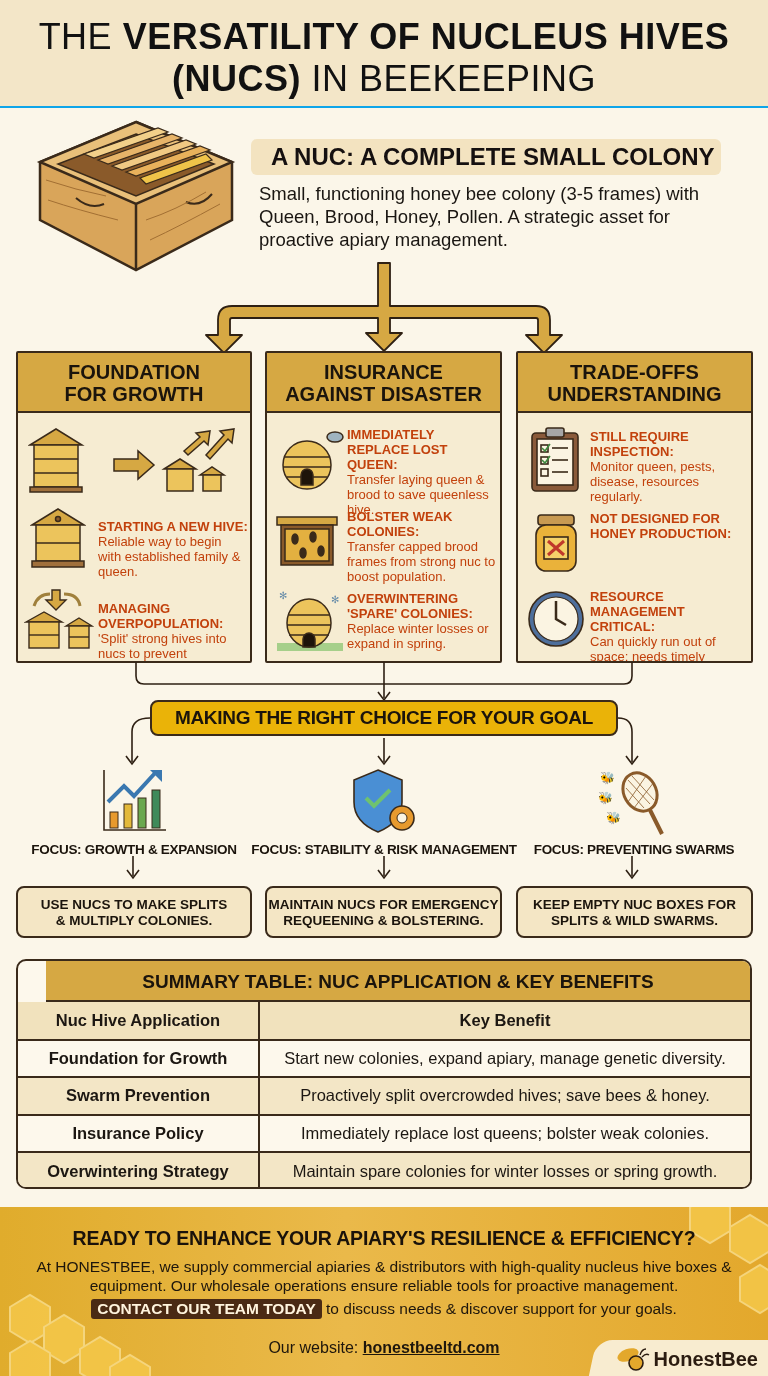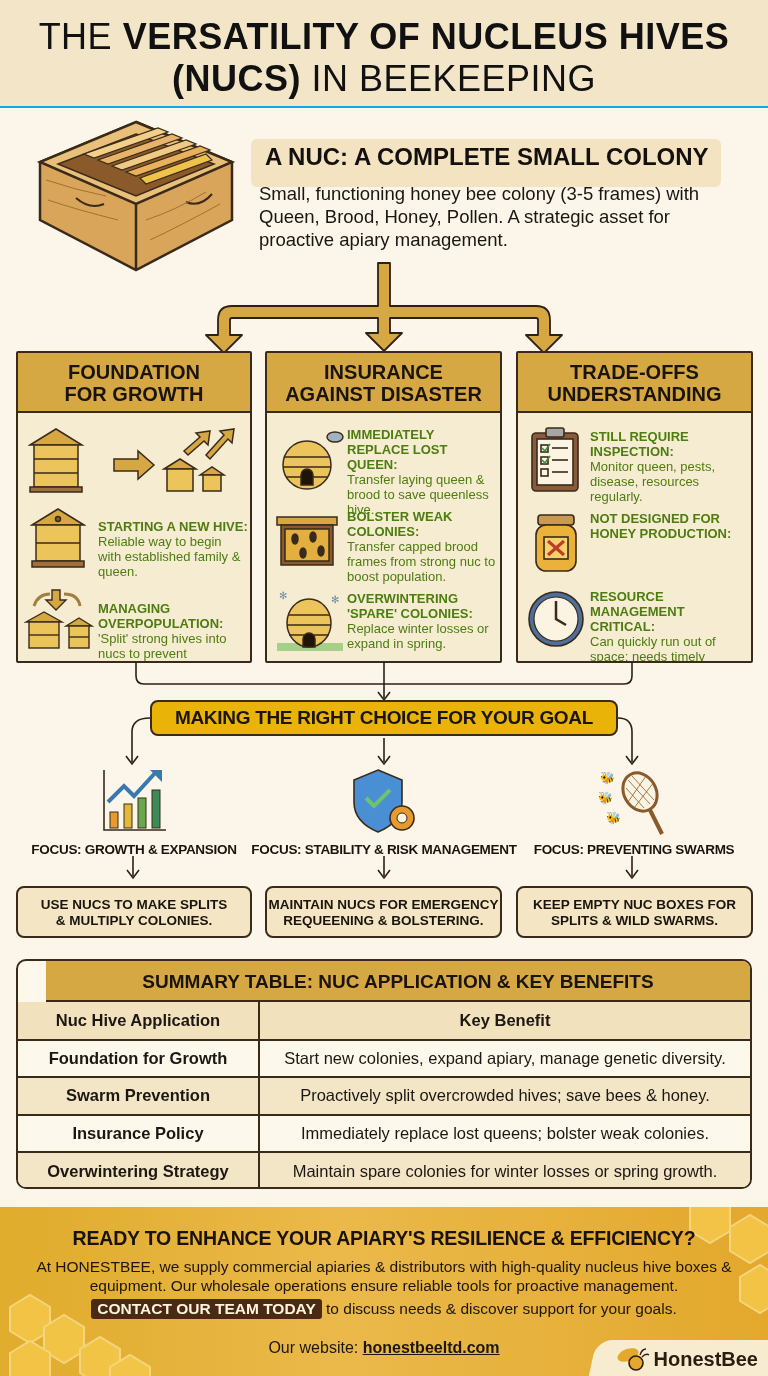--- a/index.html
+++ b/index.html
@@ -15,42 +15,42 @@
     background: #f3e6c8; border-bottom: 2px solid #0ea5e9;
     text-align: center; padding-top: 16px;
   }
   .header .t1, .header .t2 { font-size: 36px; line-height: 42px; letter-spacing: 0.5px; color: #111; }
   .header b { font-weight: 900; }
   .header span.light { font-weight: 400; }
 
   
   .nuc-box { position: absolute; left: 36px; top: 120px; width: 200px; height: 152px; }
   .intro-title {
-    position: absolute; left: 251px; top: 139px; width: 470px; height: 48px;
+    position: absolute; left: 251px; top: 139px; width: 470px; height: 36px;
     background: #f3e3c0; border-radius: 6px;
-    font-weight: 900; font-size: 24px; line-height: 36px; padding-left: 14px; color: #151010;
+    font-weight: 900; font-size: 24px; line-height: 36px; padding-left: 20px; color: #151010;
   }
   .intro-text {
     position: absolute; left: 259px; top: 182px; width: 480px;
     font-size: 18.5px; line-height: 23px; color: #1a1612;
   }
 
   .connector-svg { position: absolute; left: 0; top: 255px; }
 
   
   .card {
     position: absolute; top: 351px; height: 312px;
     background: #f6ecd2; border: 2px solid #3a2a1a; border-radius: 2px; overflow: hidden;
   }
   .card-head {
     height: 60px; background: #d6a843; border-bottom: 2px solid #3a2a1a;
     text-align: center; font-weight: 900; font-size: 20px; line-height: 22px; padding-top: 8px; color: #1b140c;
   }
   .card-body { position: relative; height: 250px; }
-  .item { position: absolute; font-size: 13px; line-height: 15px; color: #4d7c0f; }
+  .item { position: absolute; font-size: 13px; line-height: 15px; color: #c2410c; }
   .item .h { font-weight: 900; font-size: 13px; display: block; }
   .ic { position: absolute; }
 
   
   .decision-lines { position: absolute; left: 0; top: 660px; }
   .decision-bar {
     position: absolute; left: 150px; top: 700px; width: 468px; height: 36px;
     background: #eab308; border: 2px solid #3a2a1a; border-radius: 8px;
     text-align: center; font-weight: 900; font-size: 19px; line-height: 32px; color: #1b140c;
     letter-spacing: -0.3px;

